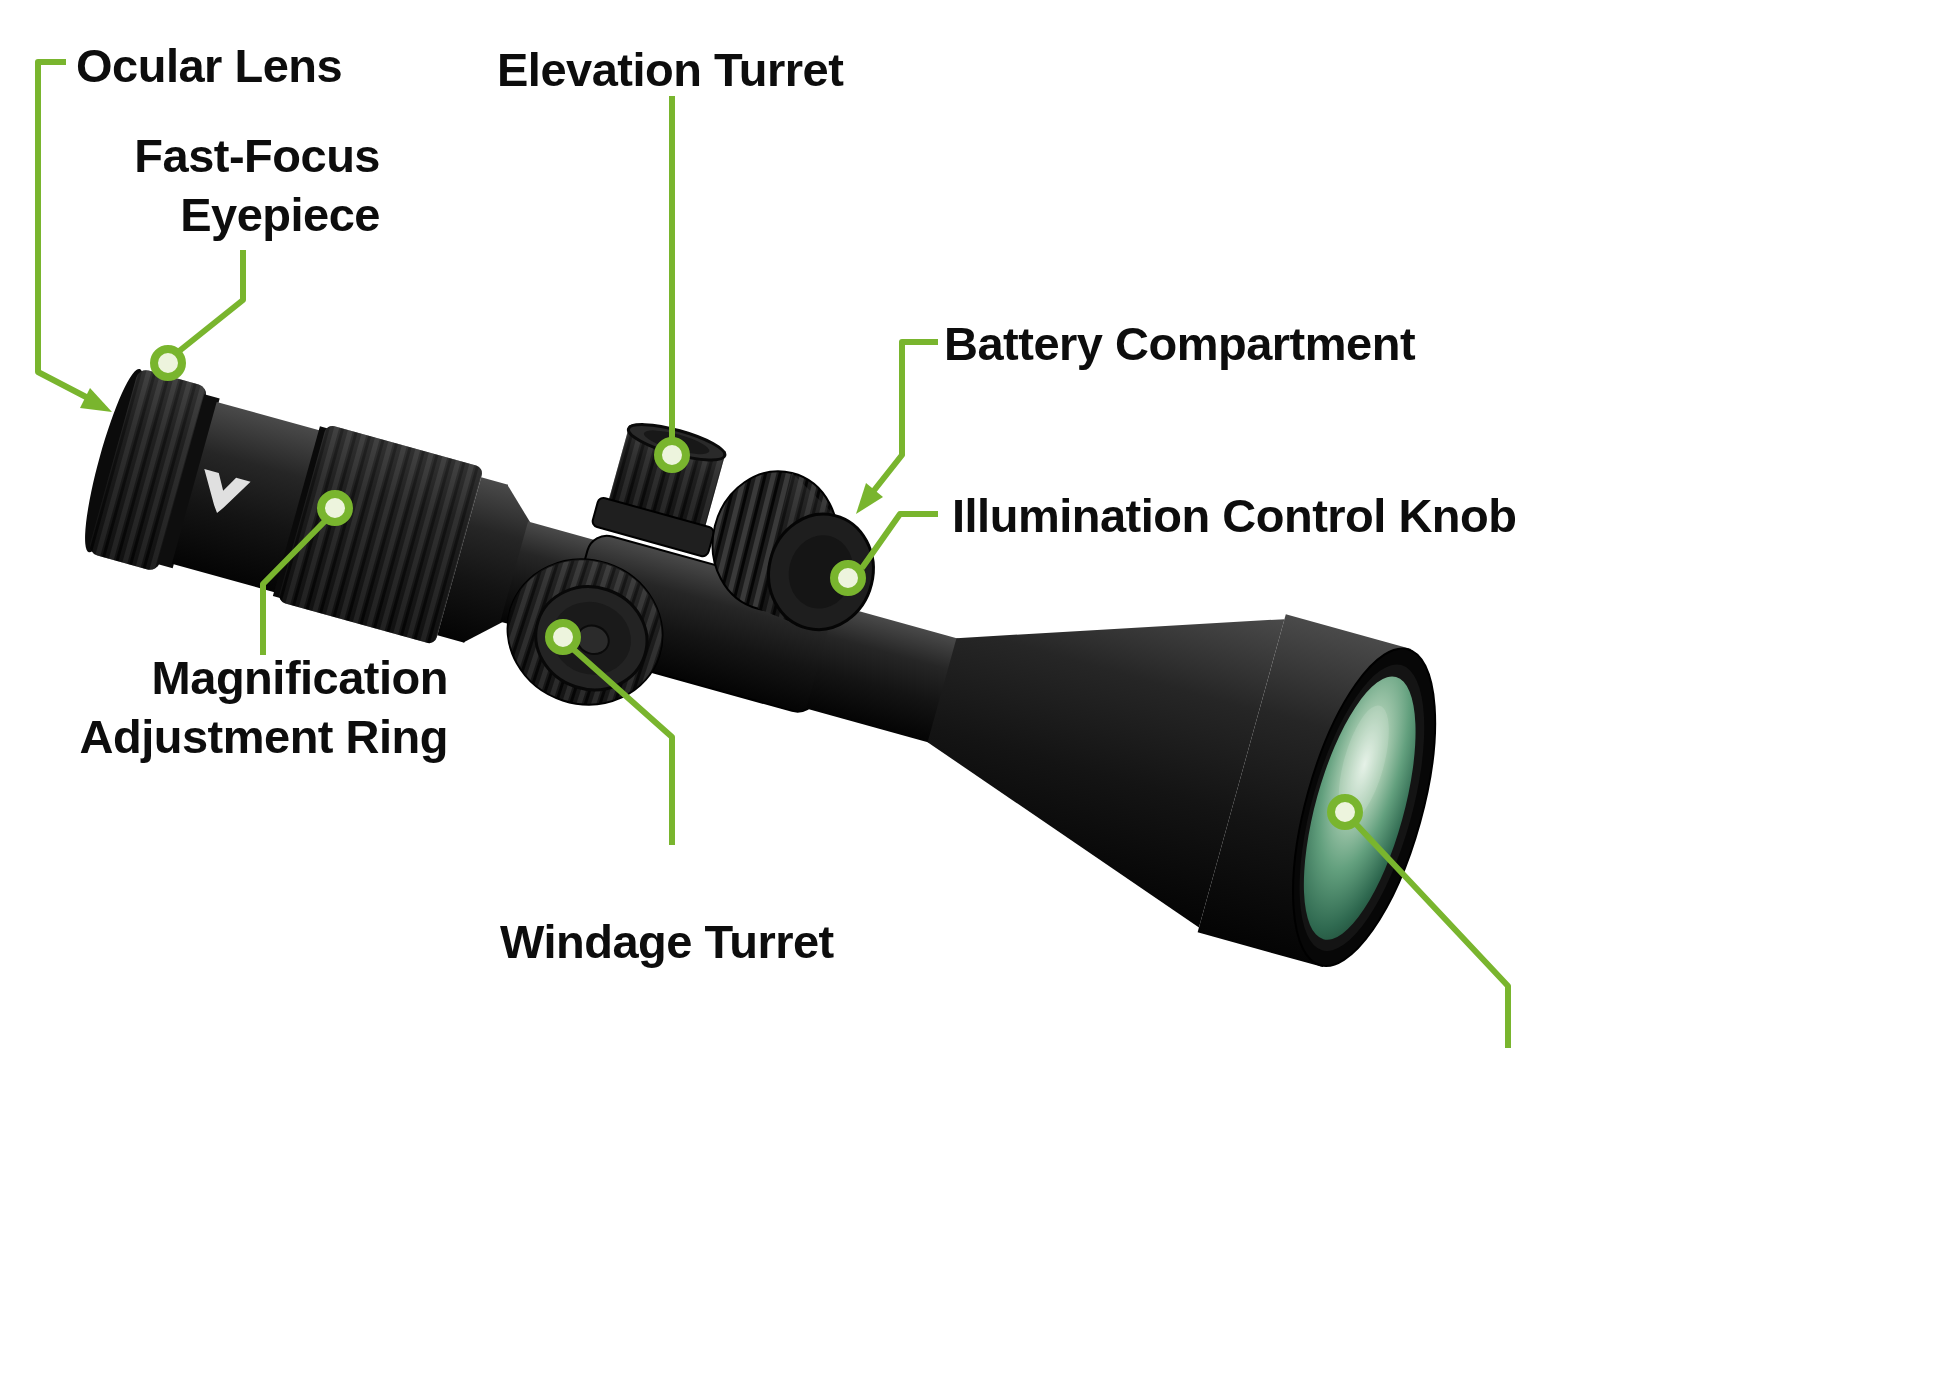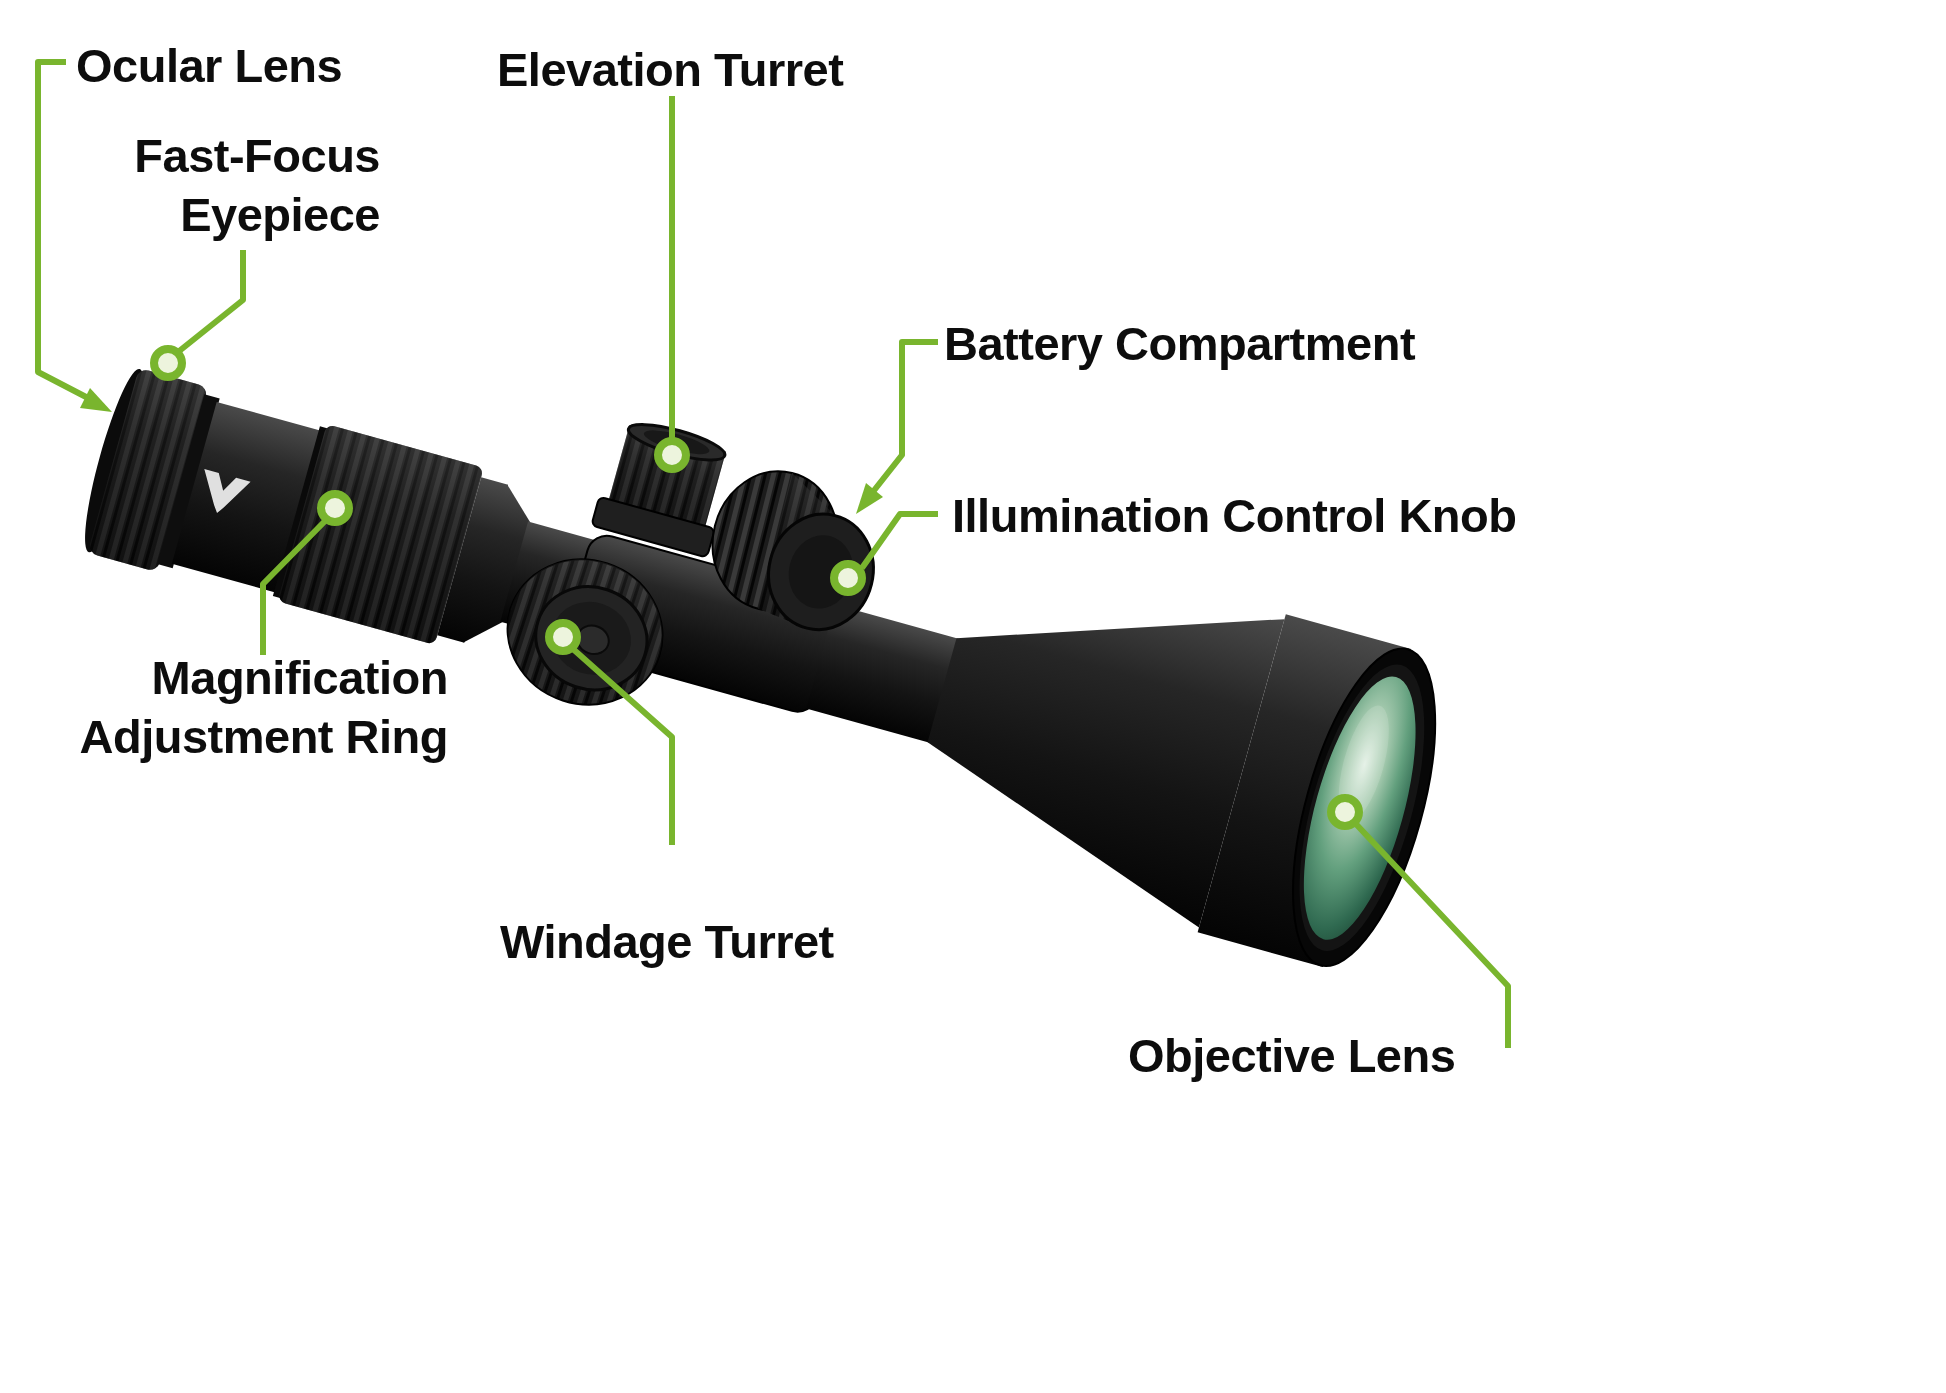--- a/index.html
+++ b/index.html
@@ -140,15 +140,14 @@
   <div class="callout-label" style="left:497px; top:40px;">Elevation Turret</div>
 
   <div class="callout-label" style="left:944px; top:314px;">Battery Compartment</div>
 
   <div class="callout-label" style="left:952px; top:486px;">Illumination Control Knob</div>
 
   <div class="callout-label wrap" style="left:68px; top:648px; width:380px;">Magnification Adjustment Ring</div>
 
   <div class="callout-label" style="left:500px; top:912px;">Windage Turret</div>
 
-  <div class="callout-label" style="left:1128px; top:1026px;">Objective Lens</div>
 
 </div>
 
 </body></html>

